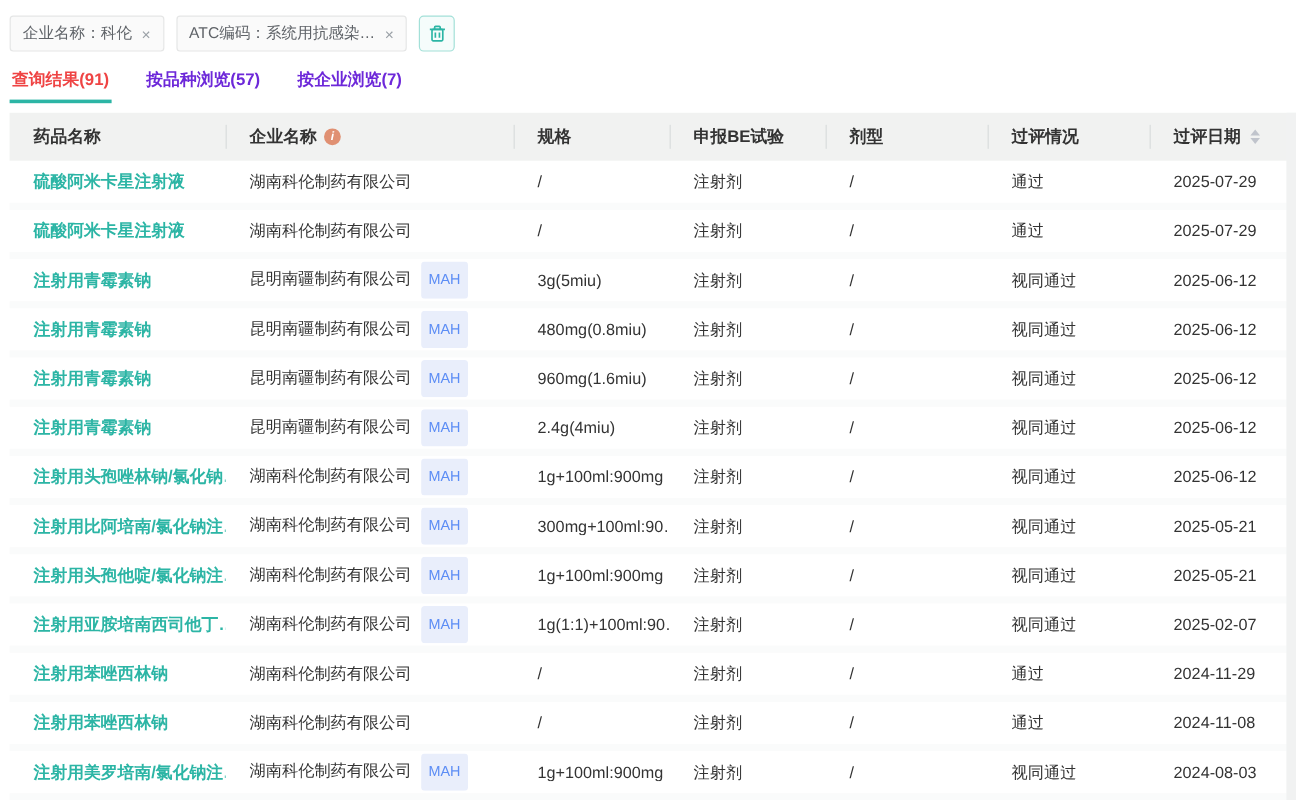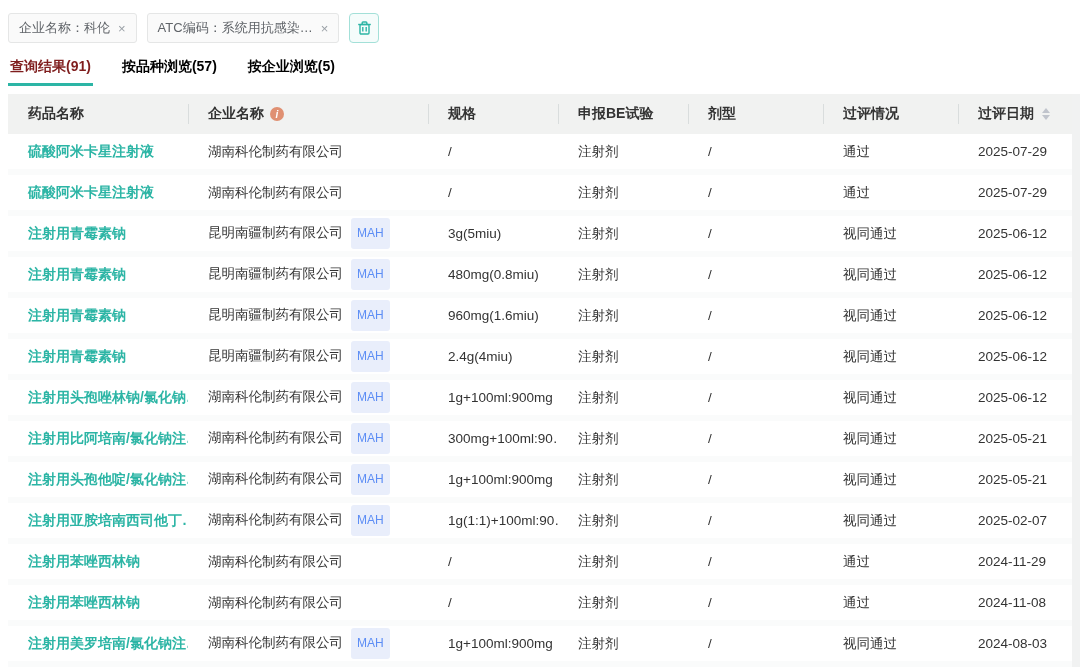--- a/index.html
+++ b/index.html
@@ -53,27 +53,27 @@
   
   .tabs {
     display: flex;
     gap: 27px;
     padding: 8px 0 0 8px;
     height: 42px;
   }
   .tab {
     font-size: 14px;
     font-weight: bold;
-    color: #000000;
+    color: #6d28d9;
     padding: 6px 2px 9px 2px;
     cursor: pointer;
     border-bottom: 3px solid transparent;
   }
   .tab.active {
-    color: #7f1d1d;
+    color: #ef4444;
     border-bottom-color: #2cb5a5;
   }
 
   
   .table-wrap {
     position: absolute;
     left: 8px;
     right: 0;
     top: 94px;
     bottom: 0;
@@ -206,21 +206,21 @@
           <line x1="9.2" y1="7" x2="9.2" y2="11.5"></line>
         </g>
       </svg>
     </span>
   </button>
 </div>
 
 <div class="tabs">
   <div class="tab active">查询结果(91)</div>
   <div class="tab">按品种浏览(57)</div>
-  <div class="tab">按企业浏览(5)</div>
+  <div class="tab">按企业浏览(7)</div>
 </div>
 
 <div class="table-wrap">
   <div class="tr-grid thead">
     <div class="th">
       <span>药品名称</span>
     </div>
     <div class="th">
       <span>企业名称</span>
       <span class="info-dot">i</span>

